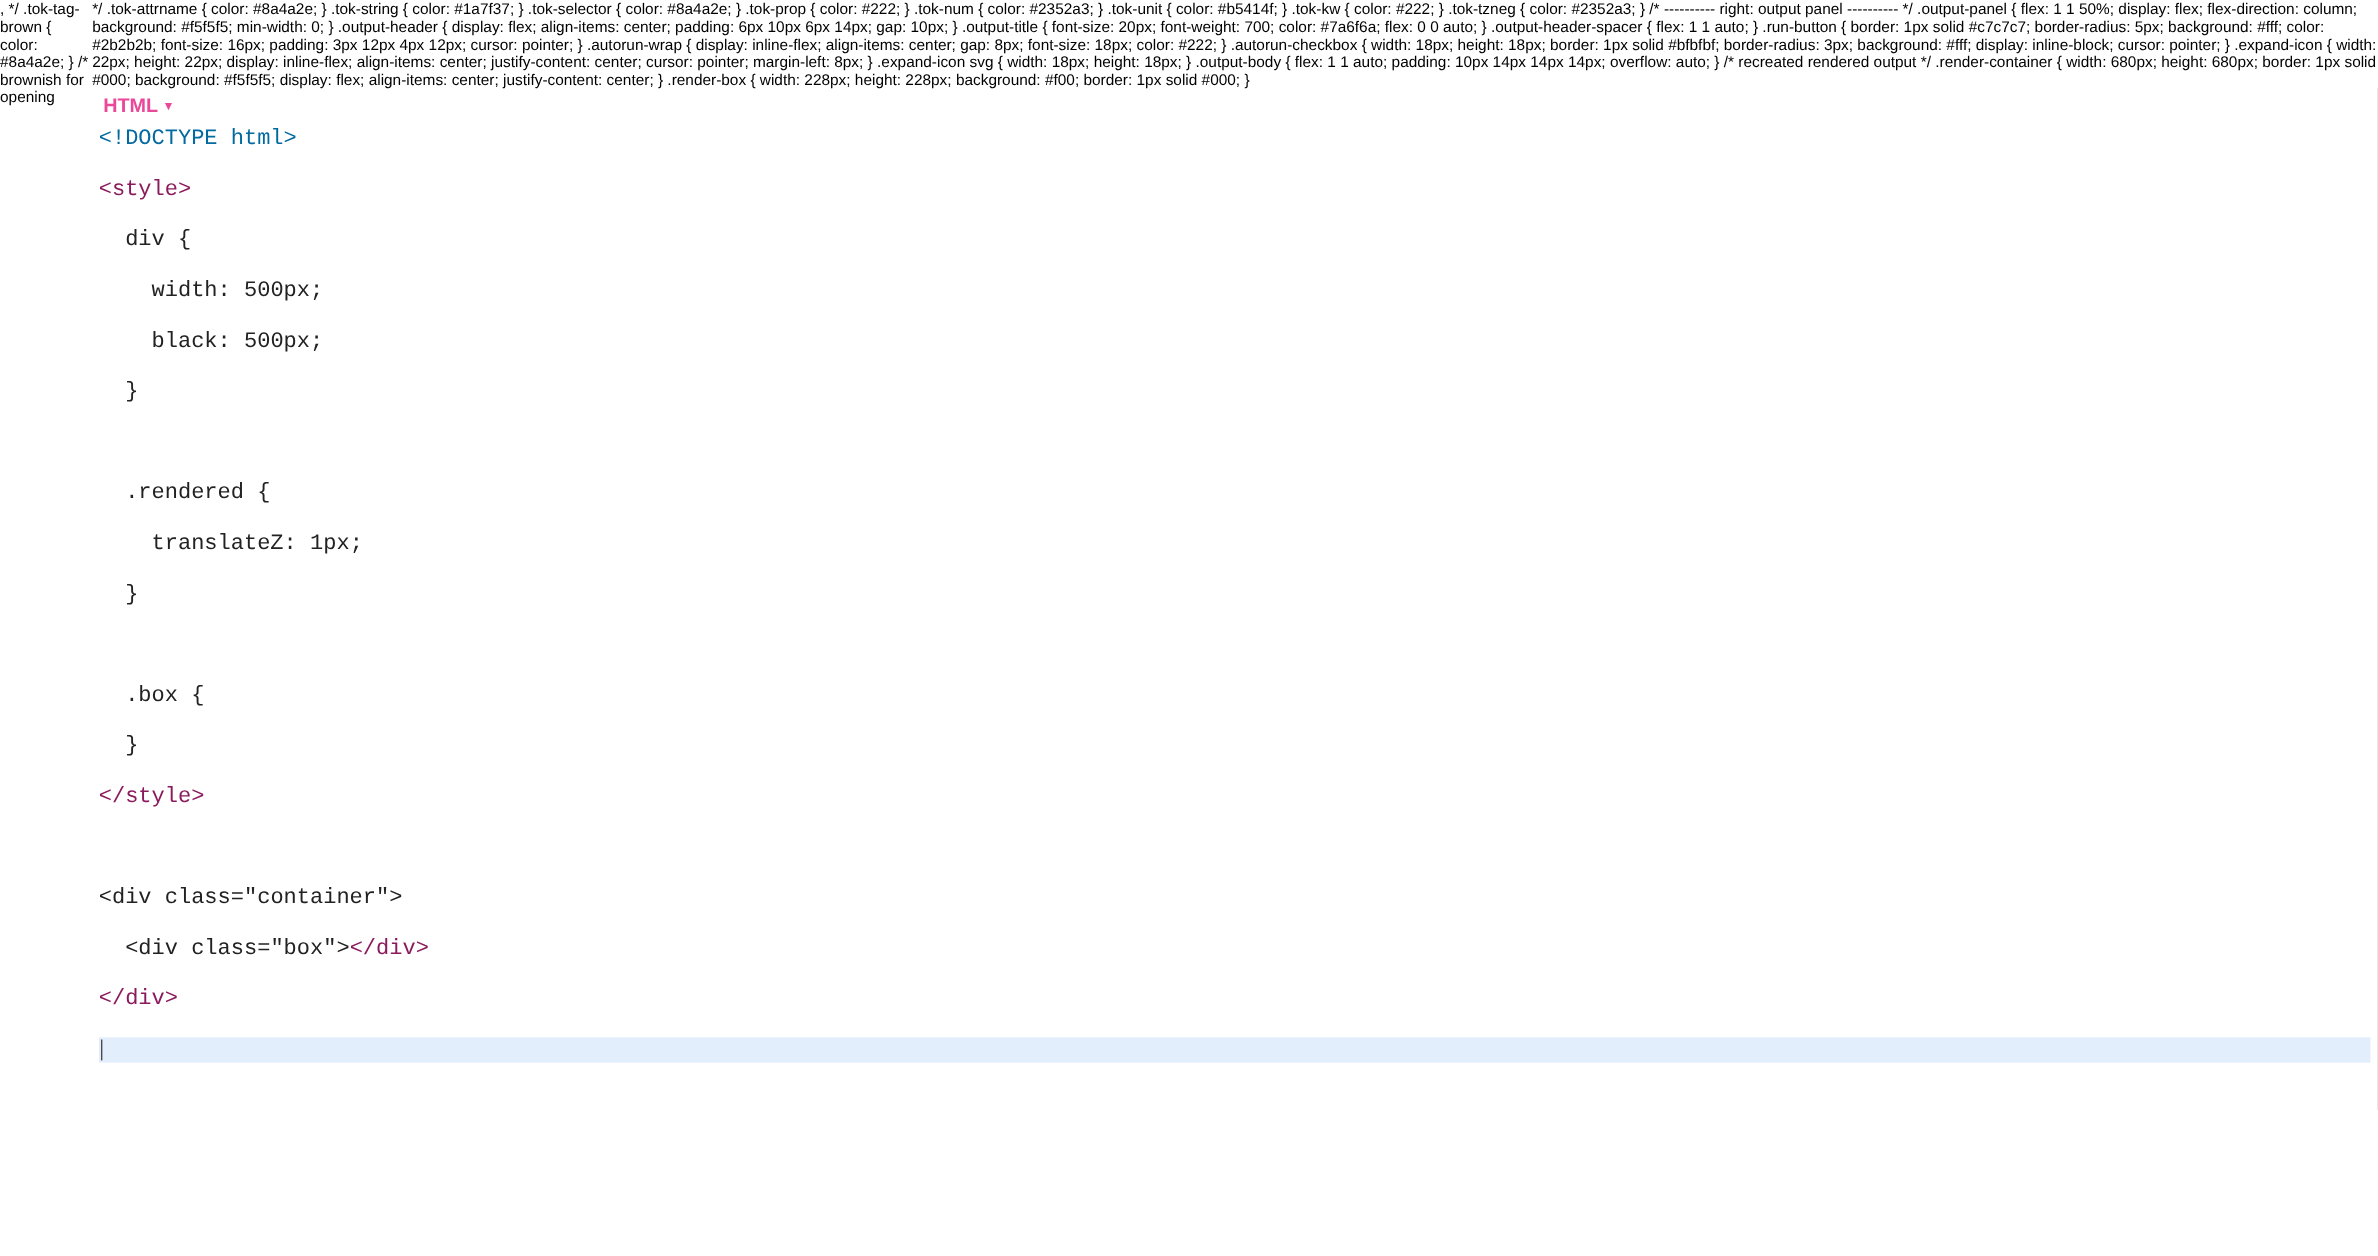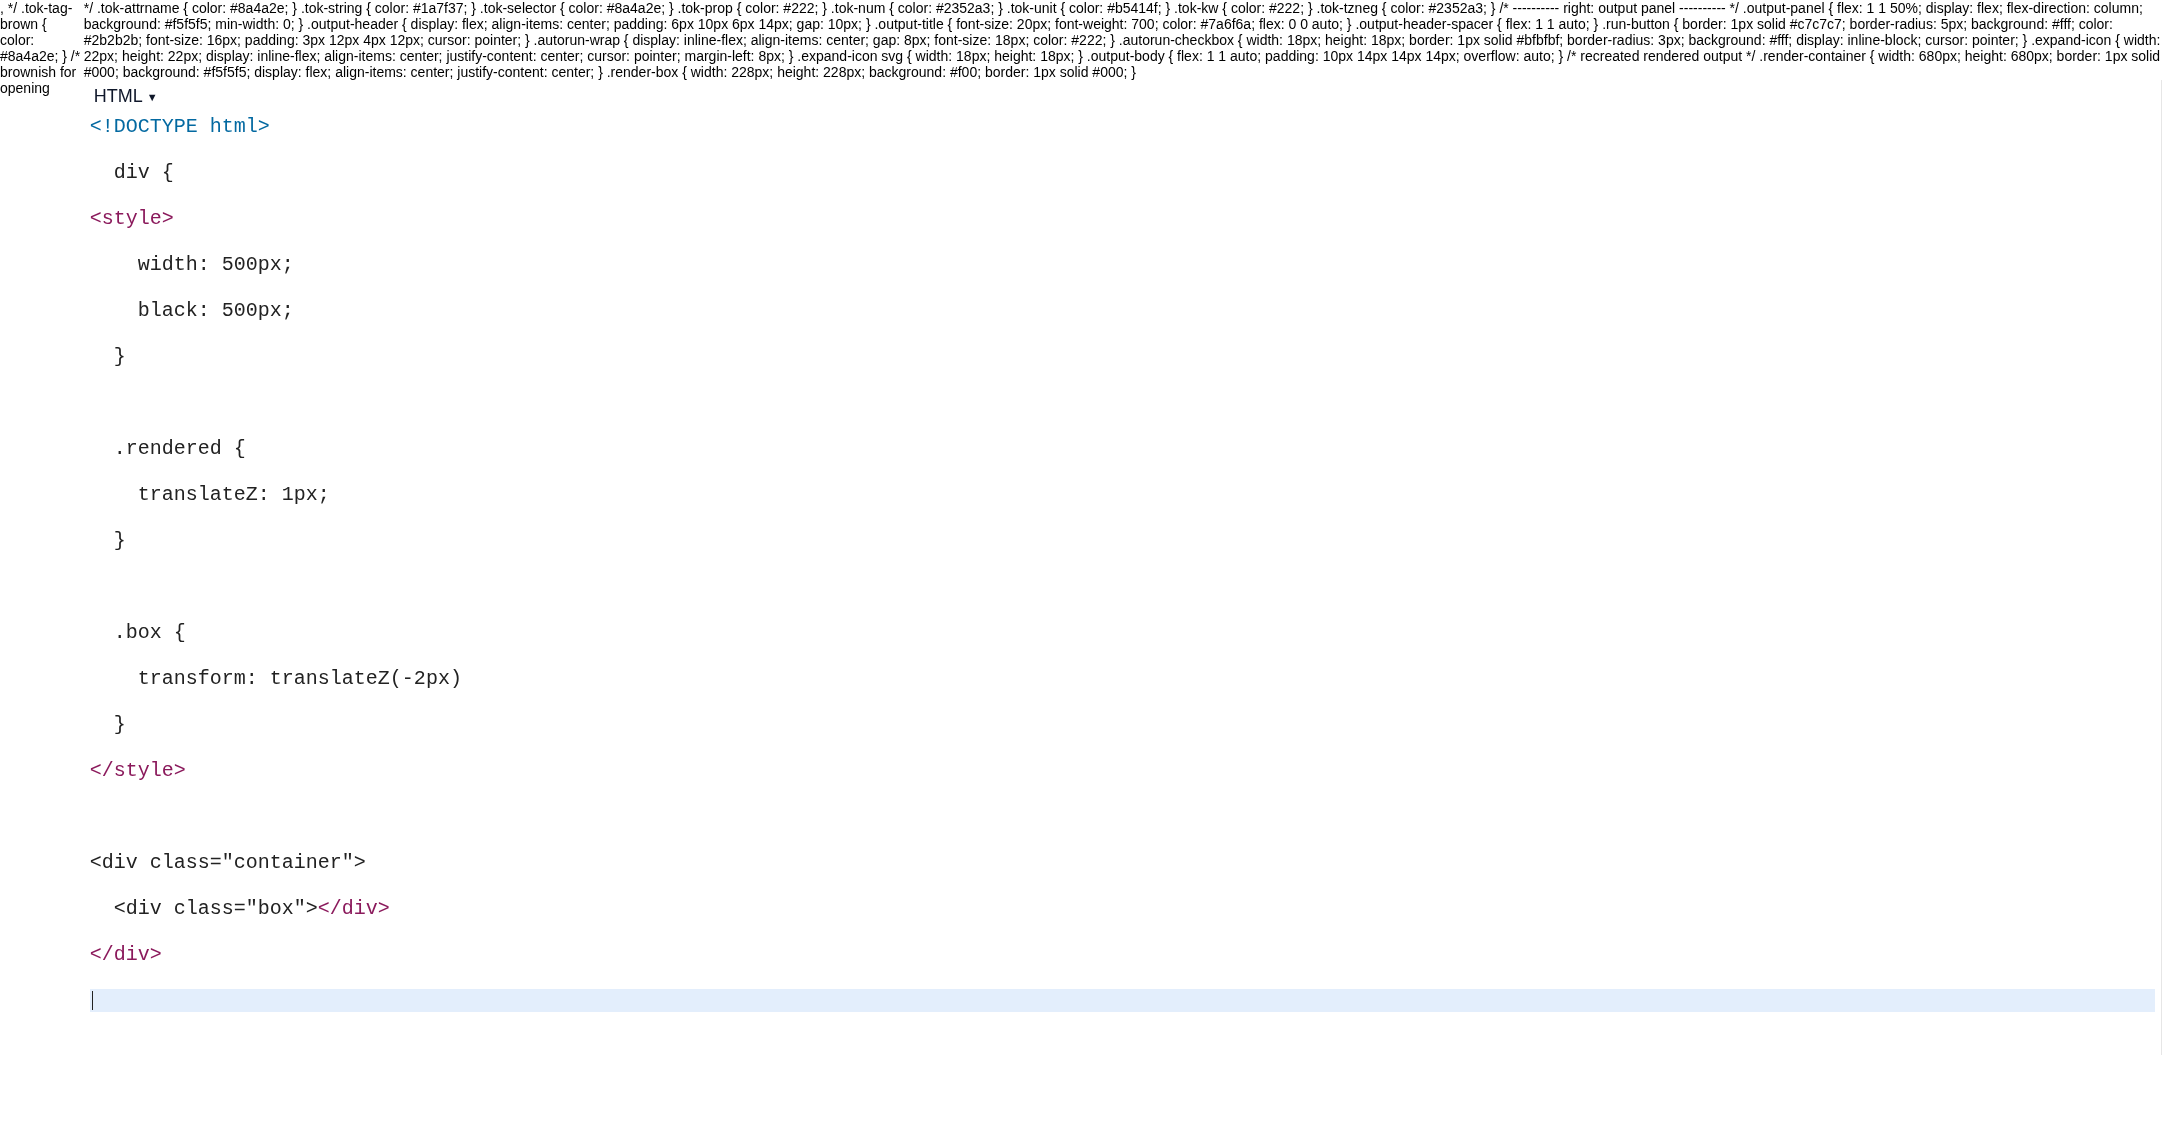--- a/index.html
+++ b/index.html
@@ -25,22 +25,22 @@
   .editor-header {
     display: flex;
     align-items: center;
     padding: 6px 10px 4px 10px;
     font-size: 18px;
     color: #1d8fe6;
     gap: 6px;
     user-select: none;
   }
   .lang-dropdown {
-    color: #0f172a;
-    font-weight: 400;
+    color: #ec4899;
+    font-weight: 700;
     display: inline-flex;
     align-items: center;
     gap: 4px;
     cursor: pointer;
   }
   .caret-down {
     font-size: 11px;
     line-height: 1;
     transform: translateY(1px);
   }
@@ -164,32 +164,31 @@
 
 
 <div class="editor-panel">
   <div class="editor-header">
     <span class="lang-dropdown">
       <span>HTML</span>
       <span class="caret-down">▼</span>
     </span>
   </div>
   <div id="code-editor" class="code-editor"><span class="code-line"><span class="tok-doctype">&lt;!DOCTYPE html&gt;</span></span>
+<span class="code-line"><span class="tok-tag">&lt;style&gt;</span></span>
 <span class="code-line"><span>  </span><span class="tok-selector">div</span><span> {</span></span>
-<span class="code-line"><span class="tok-tag">&lt;style&gt;</span></span>
 <span class="code-line"><span>    </span><span class="tok-prop">width</span><span>: </span><span class="tok-num">500</span><span class="tok-unit">px</span><span>;</span></span>
 <span class="code-line"><span>    </span><span class="tok-prop">black</span><span>: </span><span class="tok-num">500</span><span class="tok-unit">px</span><span>;</span></span>
 <span class="code-line"><span>  }</span></span>
 <span class="code-line"><span></span></span>
 <span class="code-line"><span>  </span><span class="tok-selector">.rendered</span><span> {</span></span>
 <span class="code-line"><span>    </span><span class="tok-prop">translateZ</span><span>: </span><span class="tok-num">1</span><span class="tok-unit">px</span><span>;</span></span>
 <span class="code-line"><span>  }</span></span>
 <span class="code-line"><span></span></span>
 <span class="code-line"><span>  </span><span class="tok-selector">.box</span><span> {</span></span>
-<span class="code-line"><span>    </span><span class="tok-prop">transform</span><span>: </span><span class="tok-kw">translateZ</span><span>(</span><span class="tok-tzneg">-2</span><span class="tok-unit">px</span><span>)</span></span>
 <span class="code-line"><span>  }</span></span>
 <span class="code-line"><span class="tok-tag">&lt;/style&gt;</span></span>
 <span class="code-line"><span></span></span>
 <span class="code-line"><span class="tok-tag-brown">&lt;div </span><span class="tok-attrname">class</span><span>=</span><span class="tok-string">"container"</span><span class="tok-tag-brown">&gt;</span></span>
 <span class="code-line"><span>  </span><span class="tok-tag-brown">&lt;div </span><span class="tok-attrname">class</span><span>=</span><span class="tok-string">"box"</span><span class="tok-tag-brown">&gt;</span><span class="tok-tag">&lt;/div&gt;</span></span>
 <span class="code-line"><span class="tok-tag">&lt;/div&gt;</span></span>
 <span class="code-line current"><span></span></span>
 </div>
 </div>
 

